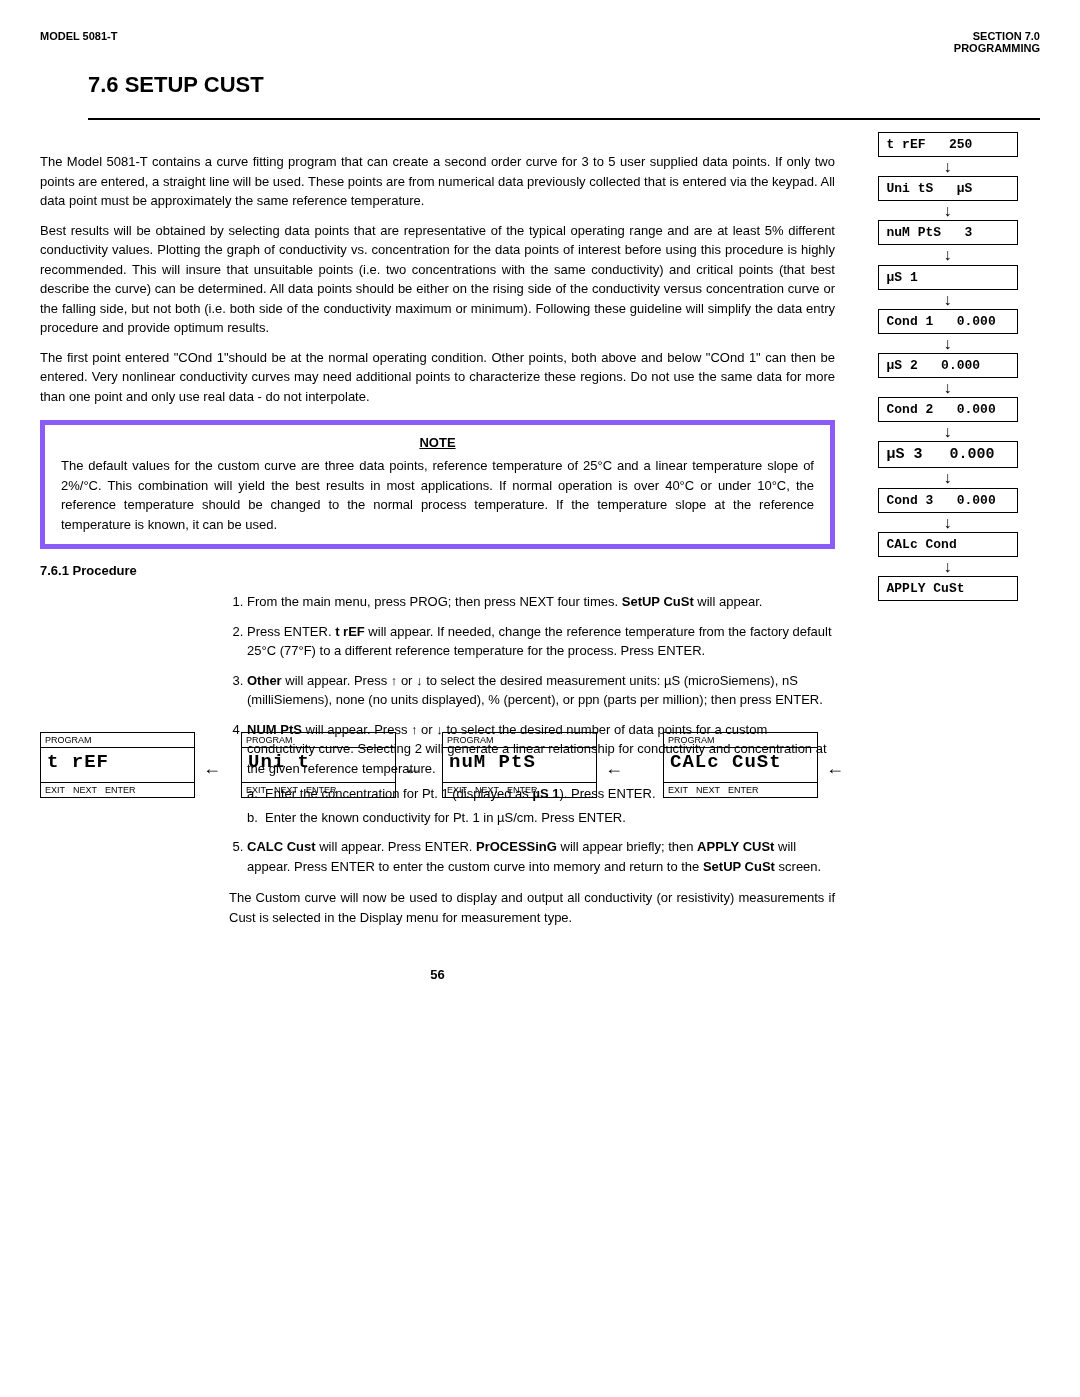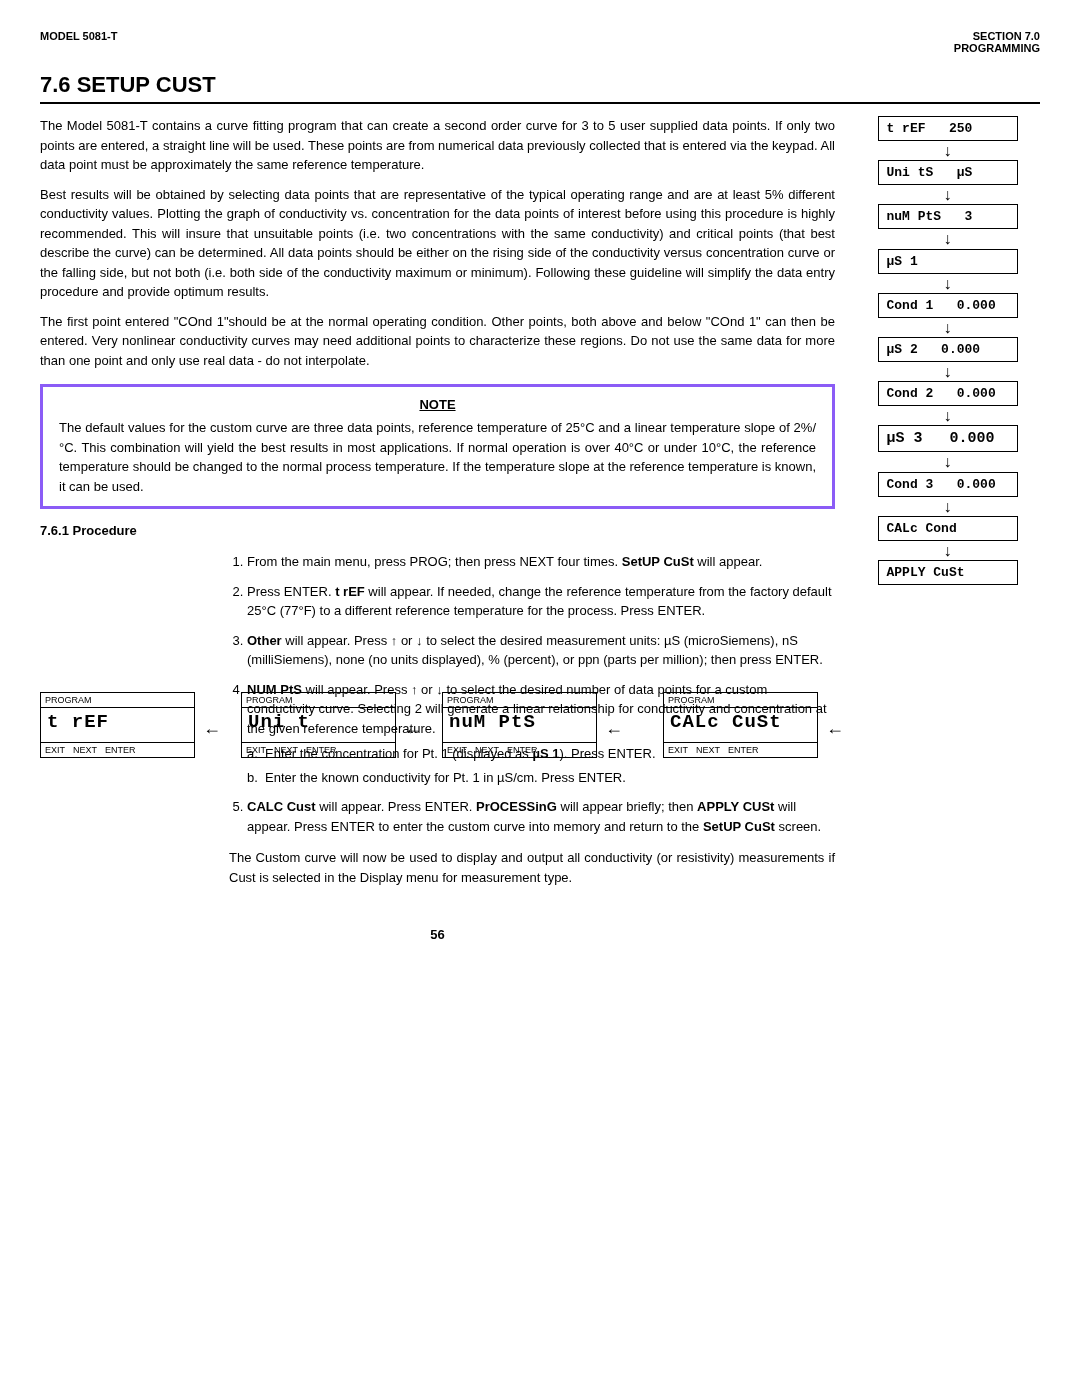--- a/index.html
+++ b/index.html
@@ -20,40 +20,42 @@
       font-weight: bold;
     }
     .header-right {
       text-align: right;
     }
     .main-title {
       font-size: 22px;
       font-weight: bold;
       margin-bottom: 12px;
       border-bottom: 2px solid #000;
-      padding-bottom: 4px;
+      padding-bottom: 20px;
+      margin-left: 48px;
     }
     .content-wrapper {
       display: flex;
       gap: 20px;
     }
     .left-column {
       flex: 1;
+      margin-top: 20px;
     }
     .right-column {
       width: 185px;
       flex-shrink: 0;
     }
     p {
       margin-bottom: 10px;
       line-height: 1.5;
       text-align: justify;
     }
     .note-box {
-      border: 3px solid #8b5cf6;
+      border: 5px solid #8b5cf6;
       padding: 10px 16px;
       margin: 14px 0;
     }
     .note-title {
       font-weight: bold;
       text-align: center;
       text-decoration: underline;
       margin-bottom: 6px;
     }
     .note-box p {

